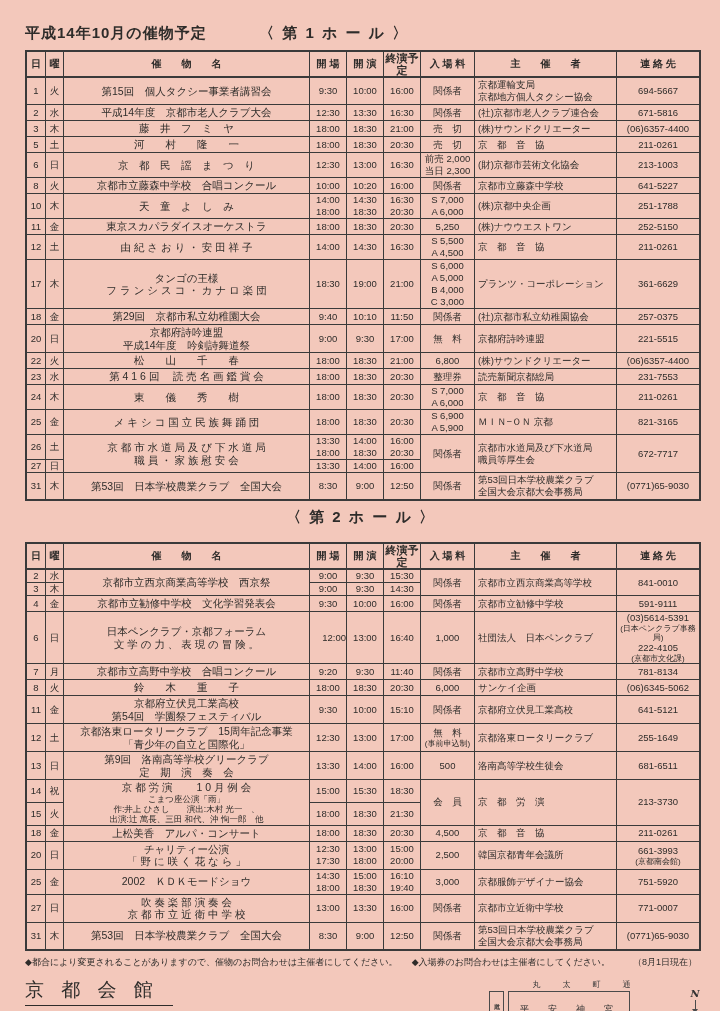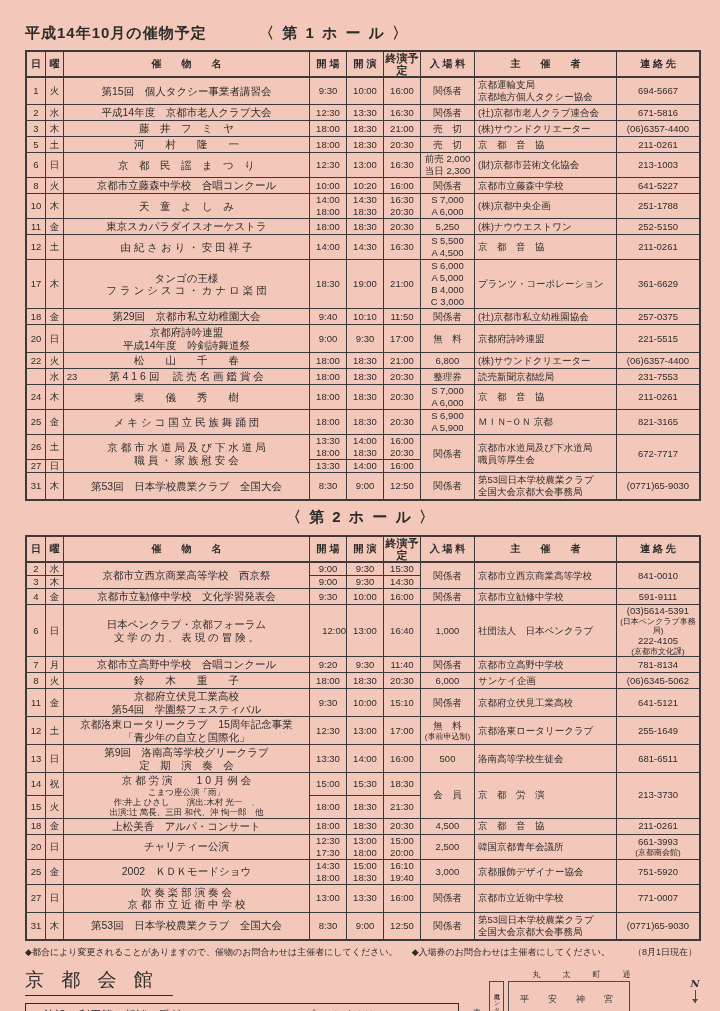--- a/index.html
+++ b/index.html
@@ -2,21 +2,21 @@
 <html><head>
 <meta charset="utf-8">
 <style>
   html,body{margin:0;padding:0;}
   body{width:720px;height:1011px;background:#f3c8bb;font-family:"Liberation Sans","DejaVu Sans",sans-serif;color:#2e2c2a;overflow:hidden;}
   .page{position:relative;width:720px;height:1011px;padding:24px 23px 0 25px;box-sizing:border-box;}
   
   .title-row{position:relative;height:22px;margin-bottom:4px;}
   .doc-title{font-size:15px;font-weight:bold;letter-spacing:1px;}
   .hall-head{position:absolute;left:46%;transform:translateX(-50%);font-size:15px;font-weight:bold;letter-spacing:2px;}
-  .hall-head2{width:672px;text-align:center;font-size:15px;font-weight:bold;letter-spacing:2px;margin:7px 0 8px;}
+  .hall-head2{width:672px;text-align:center;font-size:15px;font-weight:bold;letter-spacing:2px;margin:7px 0 15px;}
   
   .tbl{width:672px;border:2px solid #3a3a3a;}
   .trow{display:flex;align-items:stretch;min-height:15px;border-top:1px solid #3a3a3a;}
   .trow:first-child{border-top:none;}
   .trow.hdr{min-height:16px;border-bottom:1px solid #3a3a3a;font-weight:bold;}
   .hdr .cell{flex-direction:row;align-items:center;justify-content:center;text-align:center;font-size:10px;}
   .hdr .cell.hsmall{font-size:11px;}
   .cell{box-sizing:border-box;border-left:1px solid #3a3a3a;display:flex;flex-direction:column;justify-content:center;line-height:12px;}
   .cell:first-child{border-left:none;}
   .c-day{width:18px;align-items:stretch;font-size:9.5px;}
@@ -544,21 +544,21 @@
         </div>
         <div class="cell c-org">
           <div>(株)サウンドクリエーター</div>
         </div>
         <div class="cell c-tel">
           <div>(06)6357-4400</div>
         </div>
       </div>
       <div class="trow">
         <div class="cell c-day">
-          <div class="sub" style="flex-grow: 1; margin-left: 36px;">23</div>
+          <div class="sub" style="flex-grow: 1;">23</div>
         </div>
         <div class="cell c-wday">
           <div class="sub" style="flex-grow: 1;">水</div>
         </div>
         <div class="cell c-name">
           <div class="nm">第 4 1 6 回　 読 売 名 画 鑑 賞 会</div>
         </div>
         <div class="cell c-time">
           <div class="sub" style="flex-grow: 1;">
             <div>18:00</div>
@@ -1144,20 +1144,21 @@
       </div>
       <div class="trow">
         <div class="cell c-day">
           <div class="sub" style="flex-grow: 2;">20</div>
         </div>
         <div class="cell c-wday">
           <div class="sub" style="flex-grow: 2;">日</div>
         </div>
         <div class="cell c-name">
           <div class="nm">チャリティー公演</div>
+          <div class="nm">「 野 に 咲 く 花 な ら 」</div>
         </div>
         <div class="cell c-time">
           <div class="sub" style="flex-grow: 2;">
             <div>12:30</div>
             <div>17:30</div>
           </div>
         </div>
         <div class="cell c-time">
           <div class="sub" style="flex-grow: 2;">
             <div>13:00</div>

